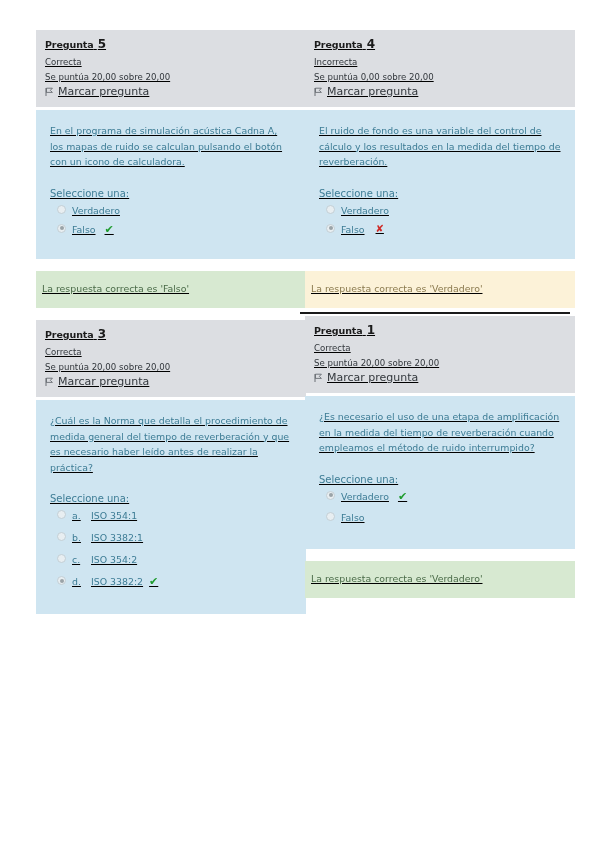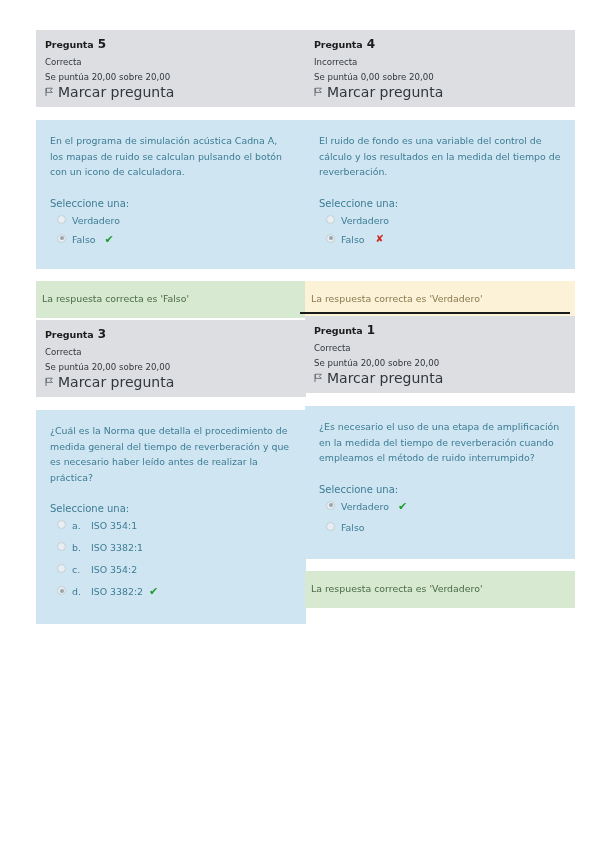--- a/index.html
+++ b/index.html
@@ -17,20 +17,21 @@
 
   .page {
     position: absolute;
     inset: 0;
   }
 
   
   .qblock {
     position: absolute;
     width: 270px;
+    text-decoration: underline;
   }
   .qblock.col-left  { left: 36px; }
   .qblock.col-right { left: 305px; }
 
   .q-header {
     background: #dcdee2;
     padding: 8px 9px 9px 9px;
     box-sizing: border-box;
   }
   .q-num {
@@ -62,31 +63,31 @@
   }
   .flag-icon {
     width: 9px;
     height: 10px;
     display: inline-block;
     position: relative;
     flex: 0 0 auto;
   }
   .flag-icon svg { display: block; }
   .q-flagtext {
-    font-size: 14px;
+    font-size: 11px;
     color: #32373c;
     line-height: 12px;
   }
 
   
   .q-body {
     background: #cfe5f1;
     padding: 13px 14px 16px 14px;
     box-sizing: border-box;
-    margin-top: 13px;
+    margin-top: 3px;
   }
   .q-text {
     font-size: 9.4px;
     line-height: 15.5px;
     color: #3d7c95;
   }
   .q-prompt {
     font-size: 10px;
     color: #3d7c95;
     margin-top: 17px;

